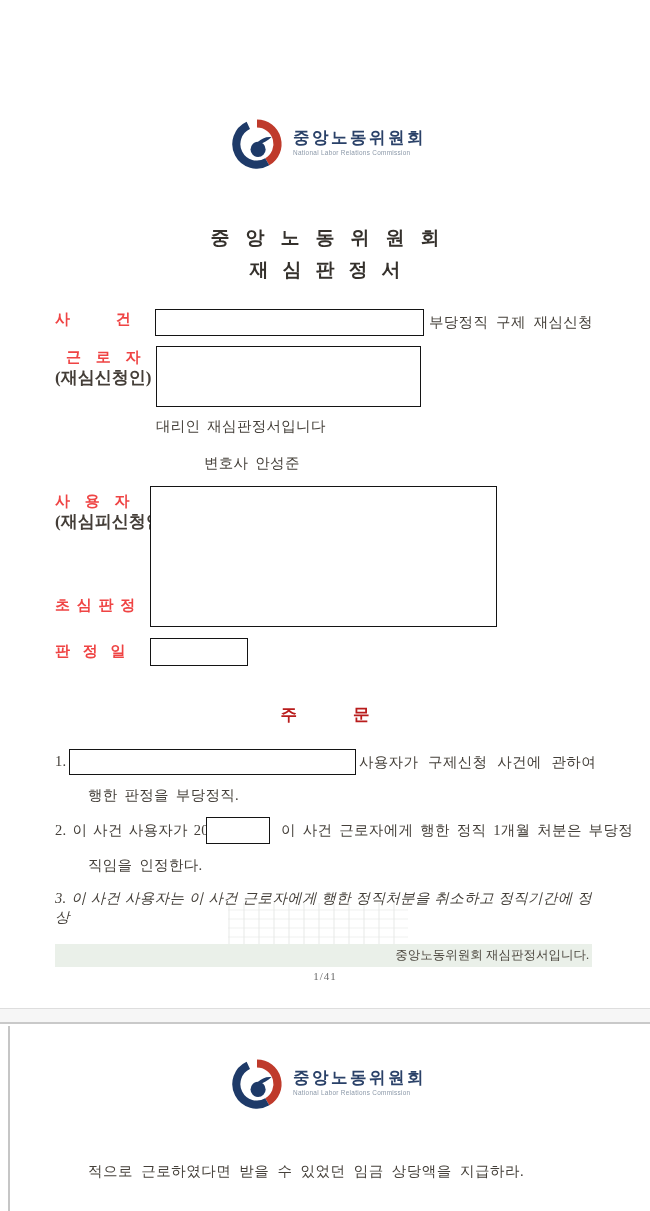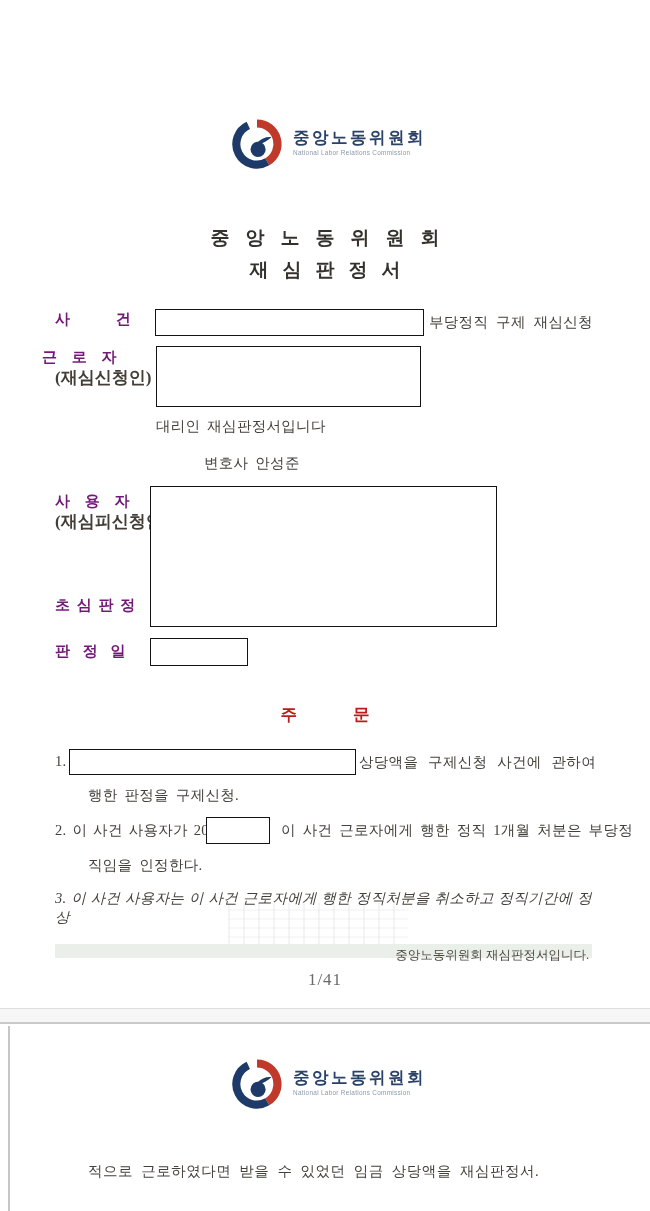--- a/index.html
+++ b/index.html
@@ -14,35 +14,35 @@
   .logo-text{margin-left:9px;padding-top:11px;}
   .logo-ko{font-family:"Liberation Sans","DejaVu Sans",sans-serif;font-weight:700;
     font-size:16.5px;letter-spacing:2.5px;color:#2a4168;line-height:1.1;}
   .logo-en{font-family:"Liberation Sans","DejaVu Sans",sans-serif;font-size:6.4px;
     color:#8b98a8;letter-spacing:0.3px;margin-top:3px;}
   
   .doc-title{left:0;right:0;text-align:center;font-weight:700;color:#35312c;font-size:19px;}
   .t1{letter-spacing:16px;text-indent:16px;}
   .t2{letter-spacing:14px;text-indent:14px;}
   
-  .lab{font-size:15px;font-weight:600;color:#701a75;white-space:nowrap;}
+  .lab{font-size:15px;font-weight:600;color:#ef4444;white-space:nowrap;}
   .sublab{font-size:17px;font-weight:600;color:#443e38;white-space:nowrap;}
   .body-t{font-size:14.5px;color:#45403a;white-space:nowrap;letter-spacing:0.3px;}
   .redact{background:#ffffff;border:1.6px solid #141414;}
   .order-head{left:0;right:0;text-align:center;font-size:16.5px;font-weight:700;
     color:#b91c1c;word-spacing:52px;}
   .just{white-space:normal;text-align:justify;text-align-last:justify;font-style:italic;}
   
   .stamp{background:
       repeating-linear-gradient(90deg, rgba(140,148,140,0.28) 0 2px, transparent 2px 15px),
       repeating-linear-gradient(0deg, rgba(140,148,140,0.18) 0 2px, transparent 2px 9px);
     opacity:0.35;filter:blur(0.6px);}
   .green-bar{background:#eaf0e9;text-align:right;font-size:12.5px;color:#4c473f;
     line-height:23px;padding-right:3px;box-sizing:border-box;}
-  .pagenum{left:0;right:0;text-align:center;font-size:17px;color:#6a6a6a;letter-spacing:1px;}
+  .pagenum{left:0;right:0;text-align:center;font-size:11px;color:#6a6a6a;letter-spacing:1px;}
   
   .separator{left:0;width:650px;background:#f6f6f6;
     border-top:1px solid #dedede;border-bottom:2px solid #c9c9c9;box-sizing:border-box;}
   .edge-line{background:#c6c6c6;}
 </style>
 </head>
 <body>
 
 <div id="stage">
 
@@ -63,53 +63,53 @@
       </span>
     </div>
 
     <div class="abs doc-title t1" style="top:225px;">중앙노동위원회</div>
     <div class="abs doc-title t2" style="top:257px;">재심판정서</div>
 
     <div class="abs lab" style="left:55px;top:310px;word-spacing:42px;">사 건</div>
     <div class="abs redact" style="left:155px;top:309px;width:267px;height:25px;"></div>
     <div class="abs body-t" style="left:429px;top:313px;word-spacing:4px;">부당정직 구제 재심신청</div>
 
-    <div class="abs lab" style="left:42px;top:348px;word-spacing:11px;">근 로 자</div>
+    <div class="abs lab" style="left:66px;top:348px;word-spacing:11px;">근 로 자</div>
     <div class="abs sublab" style="left:55px;top:366px;">(재심신청인)</div>
     <div class="abs redact" style="left:156px;top:346px;width:263px;height:59px;"></div>
 
     <div class="abs body-t" style="left:156px;top:417px;word-spacing:3px;">대리인 재심판정서입니다</div>
     <div class="abs body-t" style="left:156px;top:454px;word-spacing:3px;margin-left:48px;">변호사 안성준</div>
 
     <div class="abs lab" style="left:55px;top:492px;word-spacing:11px;">사 용 자</div>
     <div class="abs sublab" style="left:55px;top:510px;">(재심피신청인)</div>
     <div class="abs redact" style="left:150px;top:486px;width:345px;height:139px;"></div>
 
     <div class="abs lab" style="left:55px;top:596px;word-spacing:3px;">초 심 판 정</div>
 
     <div class="abs lab" style="left:55px;top:642px;word-spacing:9px;">판 정 일</div>
     <div class="abs redact" style="left:150px;top:638px;width:96px;height:26px;"></div>
 
     <div class="abs order-head" style="top:704px;">주 문</div>
 
     <div class="abs body-t" style="left:55px;top:753px;">1.</div>
     <div class="abs redact" style="left:69px;top:749px;width:285px;height:24px;"></div>
-    <div class="abs body-t" style="left:359px;top:753px;word-spacing:6px;">상당액을 구제신청 사건에 관하여</div>
-    <div class="abs body-t" style="left:88px;top:786px;word-spacing:3px;">행한 판정을 구제신청.</div>
+    <div class="abs body-t" style="left:359px;top:753px;word-spacing:6px;">사용자가 구제신청 사건에 관하여</div>
+    <div class="abs body-t" style="left:88px;top:786px;word-spacing:3px;">행한 판정을 부당정직.</div>
 
     <div class="abs body-t" style="left:55px;top:821px;word-spacing:2px;">2. 이 사건 사용자가 2023.</div>
     <div class="abs redact" style="left:206px;top:817px;width:62px;height:25px;"></div>
     <div class="abs body-t" style="left:281px;top:821px;word-spacing:3px;">이 사건 근로자에게 행한 정직 1개월 처분은 부당정</div>
     <div class="abs body-t" style="left:88px;top:856px;word-spacing:3px;">직임을 인정한다.</div>
 
     <div class="abs body-t just" style="left:55px;top:889px;width:537px;">3. 이 사건 사용자는 이 사건 근로자에게 행한 정직처분을 취소하고 정직기간에 정상</div>
 
     <div class="abs stamp" style="left:228px;top:903px;width:180px;height:44px;"></div>
 
-    <div class="abs green-bar" style="left:55px;top:944px;width:537px;height:14px;">
+    <div class="abs green-bar" style="left:55px;top:944px;width:537px;height:23px;">
       <span>중앙노동위원회 재심판정서입니다.</span>
     </div>
     <div class="abs pagenum" style="top:970px;">1/41</div>
   </div>
 
   <div class="abs separator" style="top:1008px;height:16px;"></div>
 
   <div class="abs" style="left:0;top:1024px;width:650px;height:187px;">
     <div class="abs edge-line" style="left:8px;top:2px;width:2px;height:185px;"></div>
 
@@ -121,16 +121,16 @@
           <circle cx="52" cy="60" r="14" fill="#1e3a68"></circle>
           <path d="M52 46 C58 40 66 36 77 37 C70 44 62 48 55 50 Z" fill="#1e3a68"></path>
         </svg>
       </span>
       <span class="logo-text">
         <div class="logo-ko">중앙노동위원회</div>
         <div class="logo-en">National Labor Relations Commission</div>
       </span>
     </div>
 
-    <div class="abs body-t" style="left:88px;top:138px;word-spacing:4px;letter-spacing:0.5px;">적으로 근로하였다면 받을 수 있었던 임금 상당액을 재심판정서.</div>
+    <div class="abs body-t" style="left:88px;top:138px;word-spacing:4px;letter-spacing:0.5px;">적으로 근로하였다면 받을 수 있었던 임금 상당액을 지급하라.</div>
   </div>
 
 </div>
 
 </body></html>

